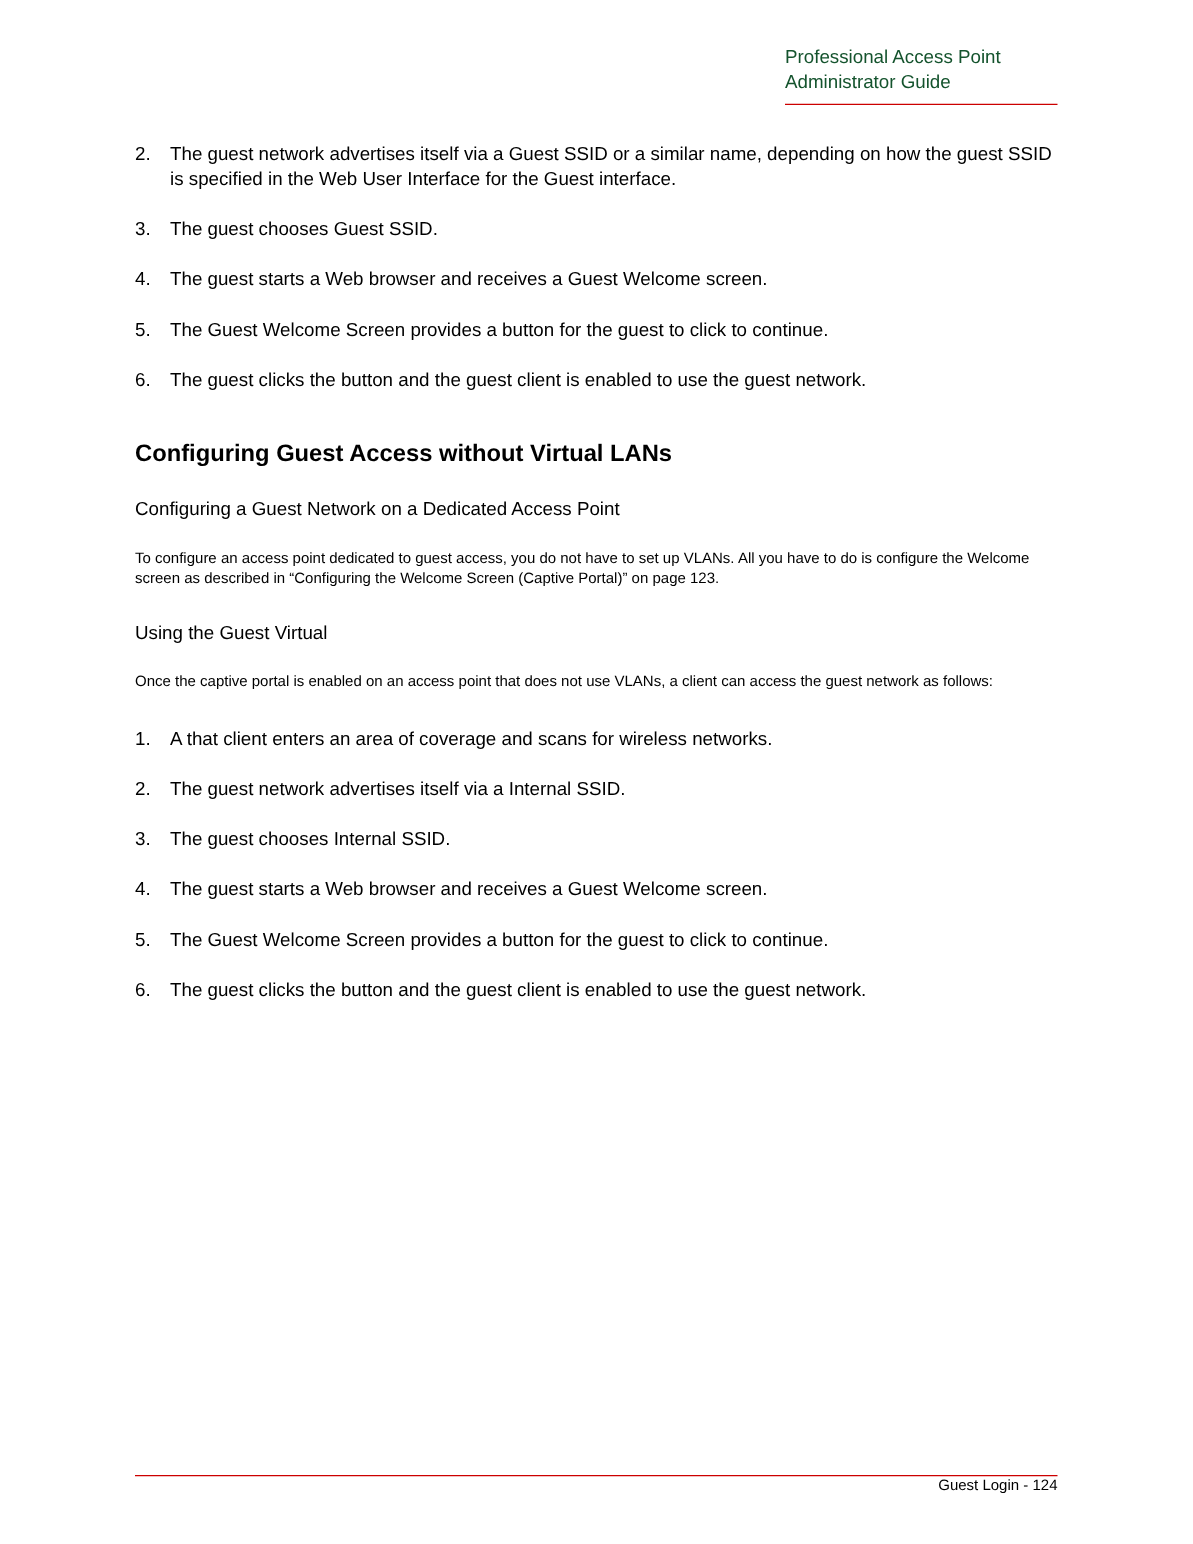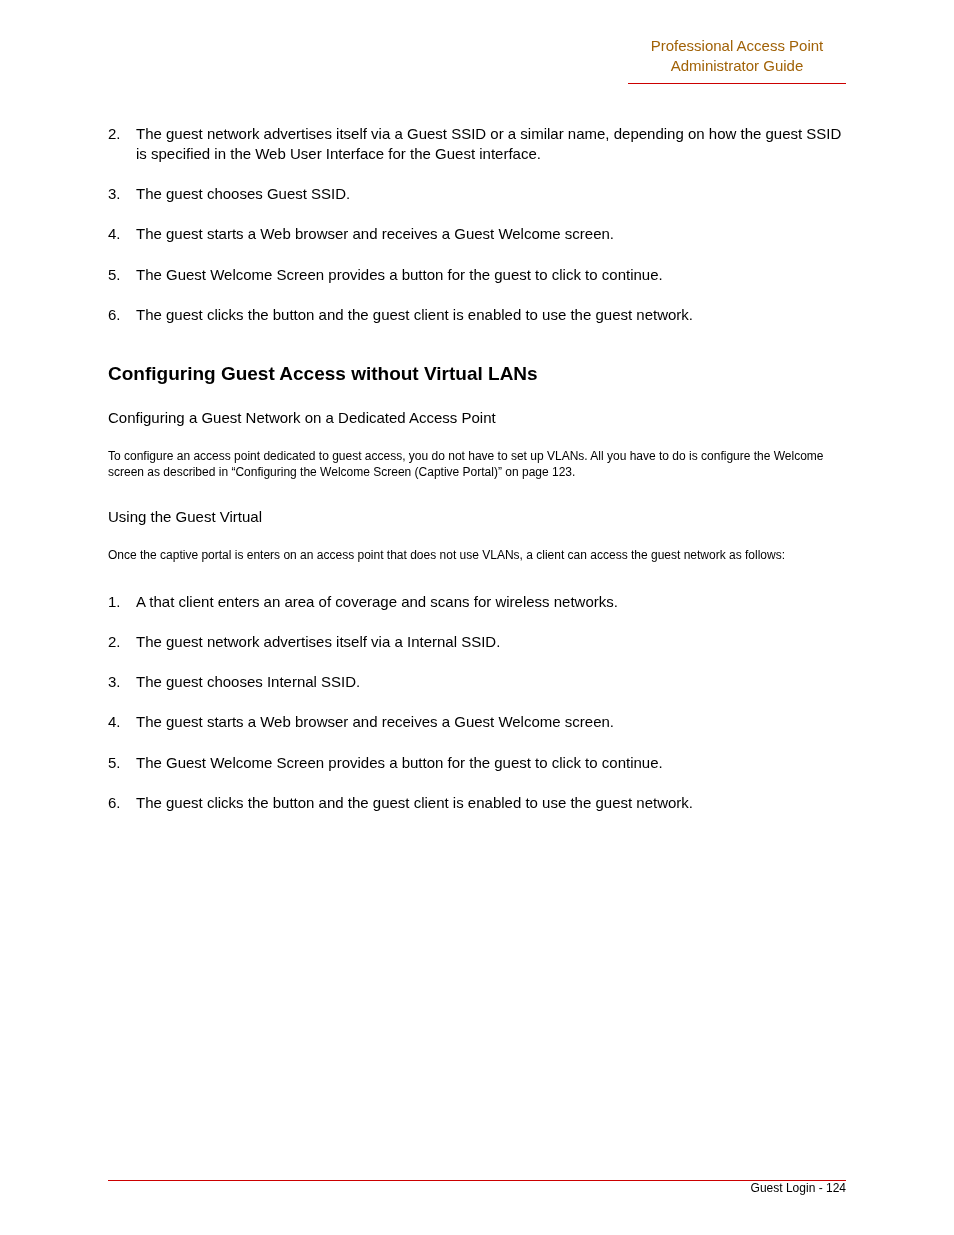--- a/index.html
+++ b/index.html
@@ -13,28 +13,28 @@
     position: relative;
     box-sizing: border-box;
   }
   .page {
     padding: 36px 108px 0 108px;
     box-sizing: border-box;
     height: 100%;
     position: relative;
   }
   .header {
-    text-align: center;
+    text-align: left;
     font-family: Verdana, Geneva, sans-serif;
     font-size: 15px;
-    color: #a16207;
+    color: #14532d;
     line-height: 1.35;
     padding-bottom: 6px;
     border-bottom: 1px solid #c00;
-    margin-bottom: 40px;
+    margin-bottom: 30px;
     margin-left: 520px;
   }
   ol.steps {
     margin: 0 0 28px 0;
     padding-left: 0;
     list-style: none;
     font-size: 15px;
     line-height: 1.35;
   }
   ol.steps li {
@@ -109,21 +109,21 @@
         <span class="txt">The guest clicks the button and the guest client is enabled to use the guest network.</span>
       </li>
   </ol>
 
   <h2 class="section">Configuring Guest Access without Virtual LANs</h2>
 
   <h3 class="subsection">Configuring a Guest Network on a Dedicated Access Point</h3>
   <p class="body">To configure an access point dedicated to guest access, you do not have to set up VLANs. All you have to do is configure the Welcome screen as described in “Configuring the Welcome Screen (Captive Portal)” on page 123.</p>
 
   <h3 class="subsection">Using the Guest Virtual</h3>
-  <p class="body">Once the captive portal is enters on an access point that does not use VLANs, a client can access the guest network as follows:</p>
+  <p class="body">Once the captive portal is enabled on an access point that does not use VLANs, a client can access the guest network as follows:</p>
 
   <ol class="steps">
     <li>
         <span class="num">1.</span>
         <span class="txt">A that client enters an area of coverage and scans for wireless networks.</span>
       </li>
     <li>
         <span class="num">2.</span>
         <span class="txt">The guest network advertises itself via a Internal SSID.</span>
       </li>

